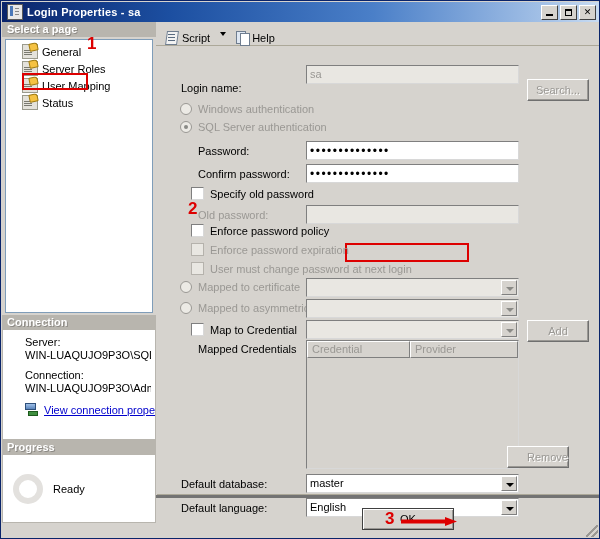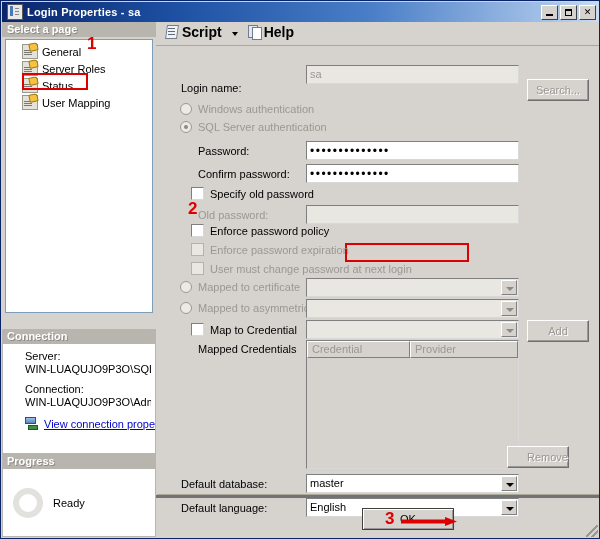--- a/index.html
+++ b/index.html
@@ -187,21 +187,21 @@
     position: absolute;
     color: #dd0000;
     font-weight: bold;
     font-family: "Liberation Sans", sans-serif;
   }
   .annot-1 { left: 86px; top: 33px; font-size: 17px; }
   .annot-2 { left: 187px; top: 198px; font-size: 17px; }
   .annot-3 { left: 384px; top: 508px; font-size: 17px; }
 
   .connection-block {
-    margin-top: 16px;
+    margin-top: 2px;
   }
   .conn-body {
     background: #ffffff;
     border: 1px solid #b8b5ae;
     border-top: none;
     margin: 0 0 0 0;
     height: 110px;
     box-sizing: border-box;
     padding: 6px 4px 0 22px;
     overflow: hidden;
@@ -283,26 +283,25 @@
     height: 24px;
     background: #d6d3ce;
     border-bottom: 1px solid #aca899;
     display: flex;
     align-items: center;
     padding-left: 5px;
     box-sizing: border-box;
   }
   .tb-item {
     display: flex;
-    align-items: flex-start;
+    align-items: flex-end;
     height: 20px;
     padding: 0 4px;
-    font-size: 14px;
+    font-size: 11px;
     cursor: default;
-    font-weight: bold;
   }
   .script-icon {
     width: 14px; height: 14px;
     margin-right: 3px;
     position: relative;
     flex: none;
   }
   .script-icon::before {
     content: "";
     position: absolute;
@@ -557,25 +556,25 @@
       <div class="page-item">
         <span class="page-icon"></span>
         <span class="page-label">General</span>
       </div>
       <div class="page-item">
         <span class="page-icon"></span>
         <span class="page-label">Server Roles</span>
       </div>
       <div class="page-item">
         <span class="page-icon"></span>
-        <span class="page-label">Status</span>
+        <span class="page-label">User Mapping</span>
       </div>
       <div class="page-item">
         <span class="page-icon"></span>
-        <span class="page-label">User Mapping</span>
+        <span class="page-label">Status</span>
       </div>
       <div class="annot-box-1"></div>
     </div>
 
     <div class="connection-block">
       <div class="panel-header">Connection</div>
       <div class="conn-body">
         <div class="conn-line">Server:</div>
         <div class="conn-line">WIN-LUAQUJO9P3O\SQLEXPRE</div>
         <div class="conn-gap"></div>

